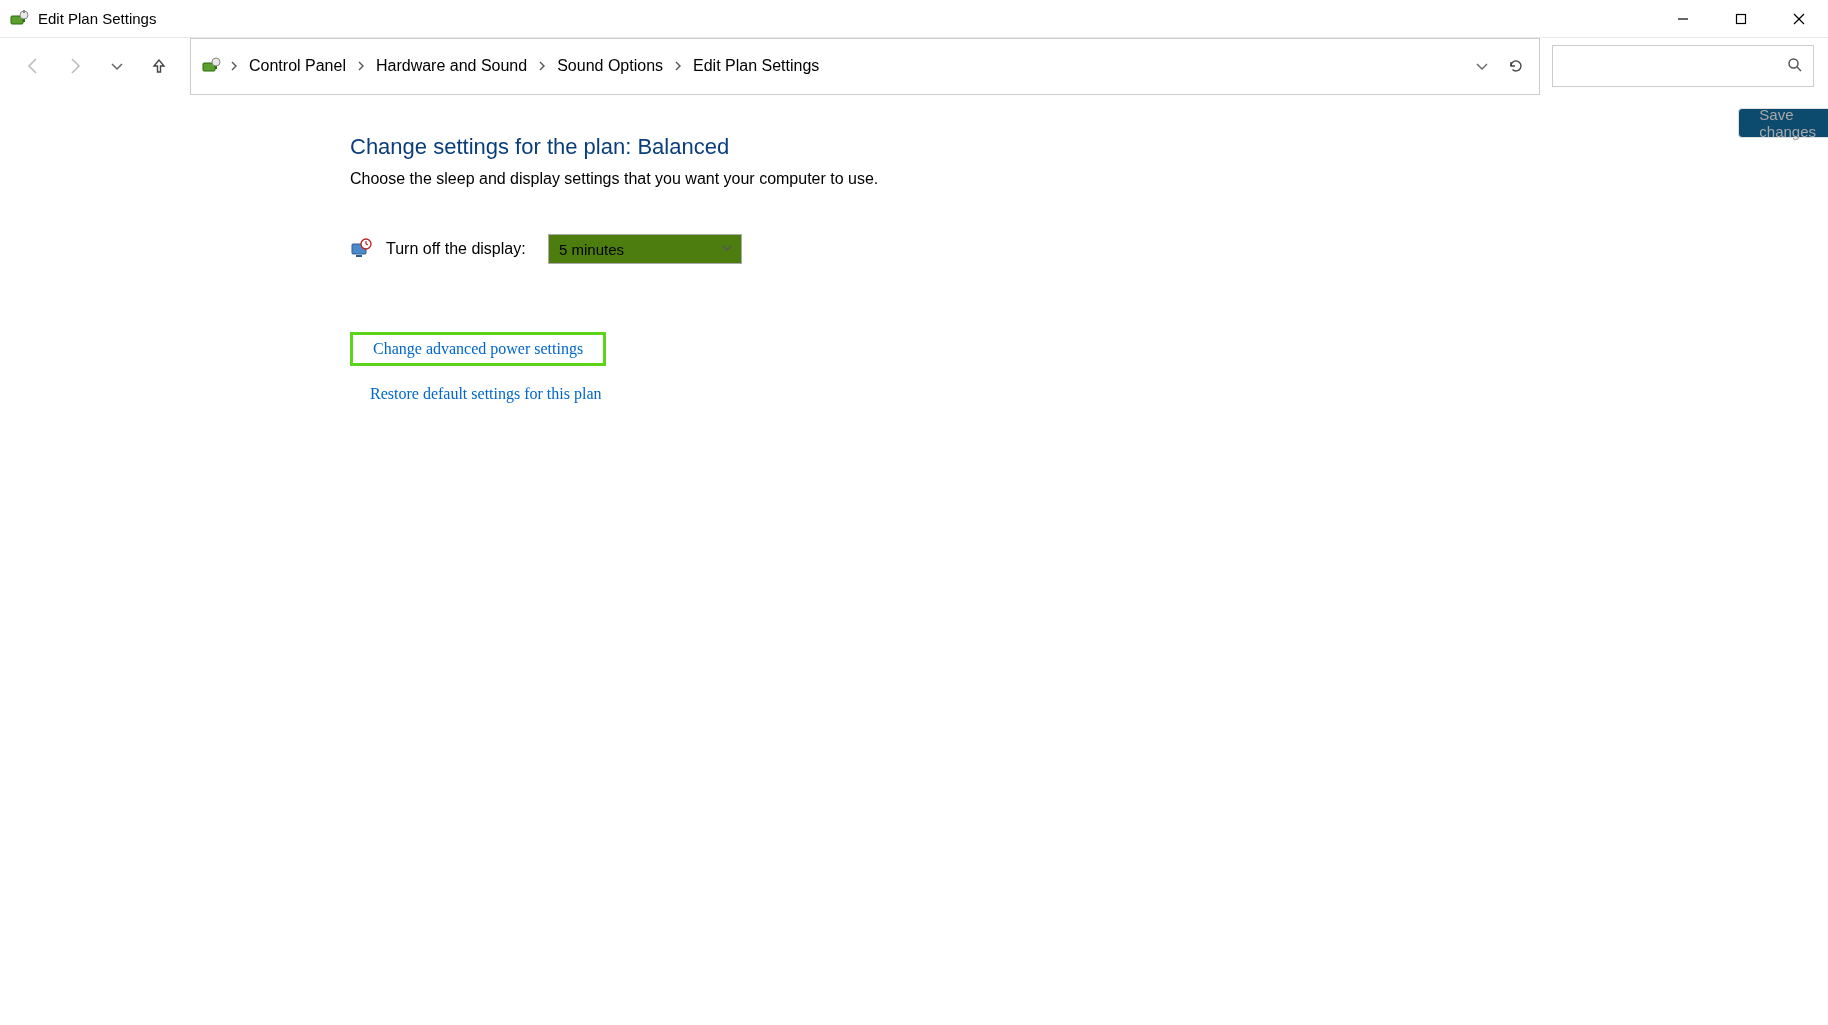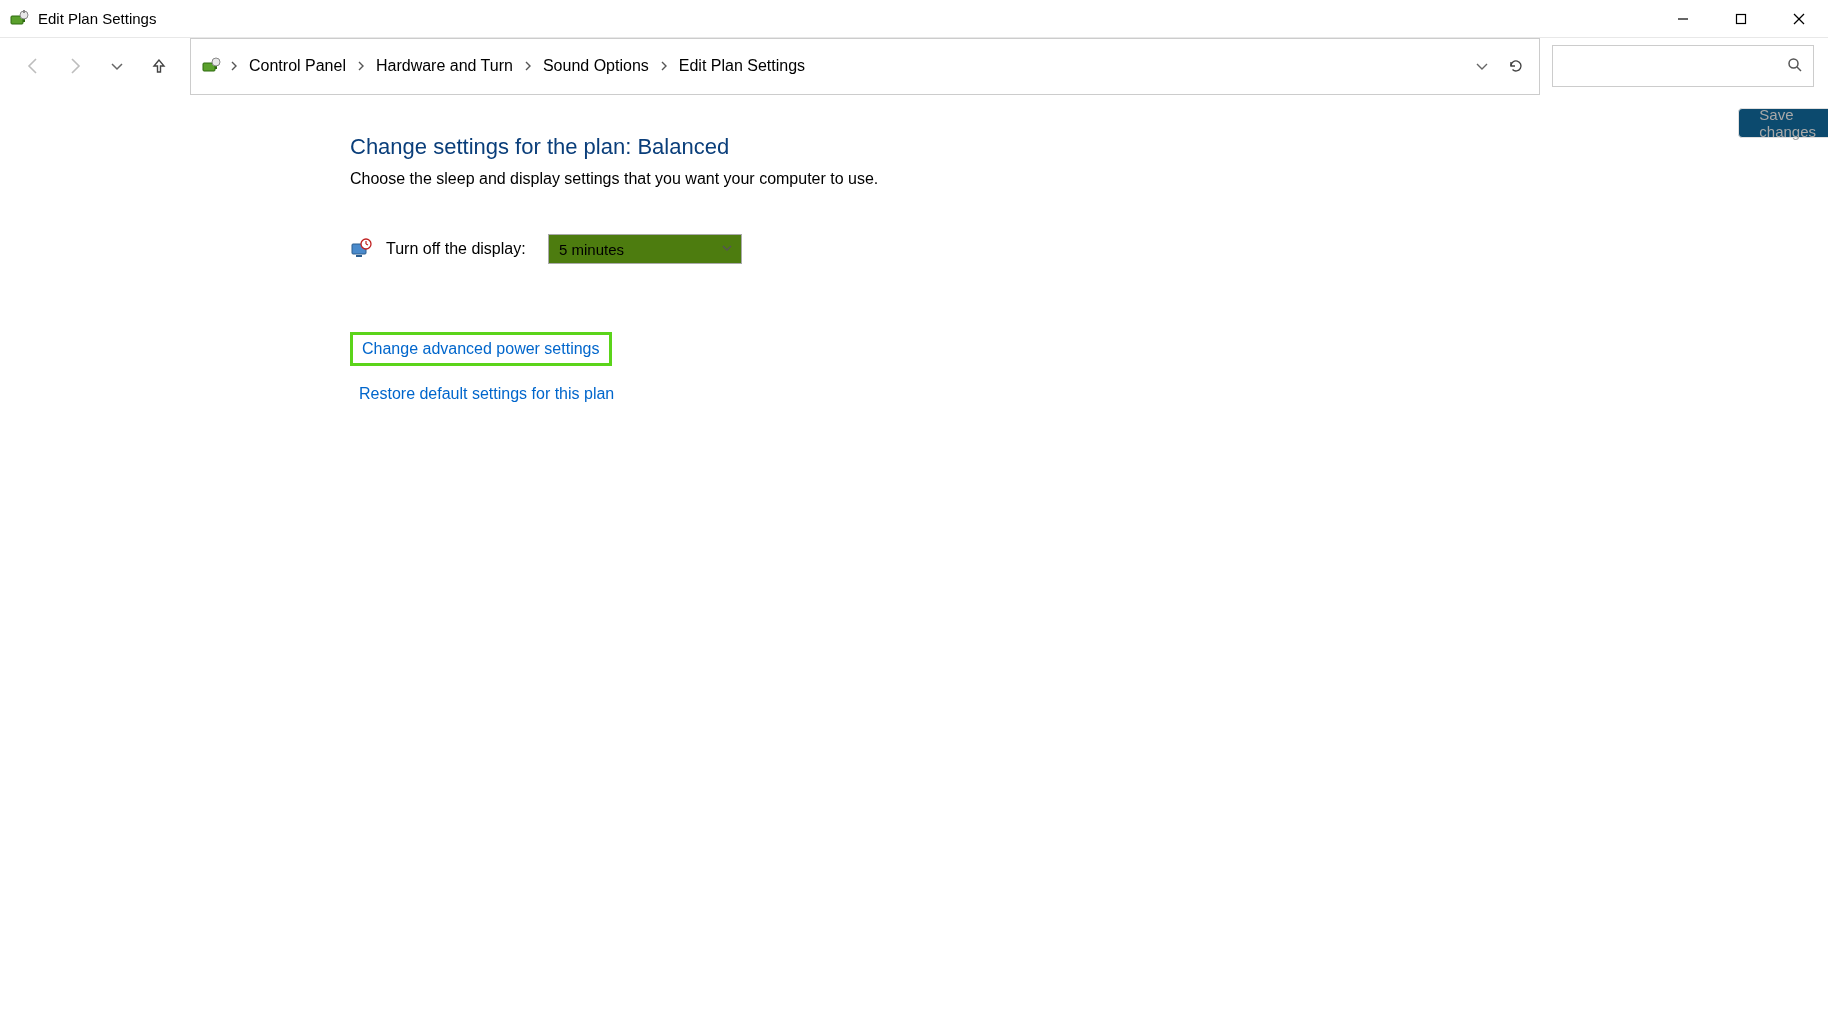--- a/index.html
+++ b/index.html
@@ -140,21 +140,22 @@
   }
   .dropdown .dd-spacer { flex: 1; }
   .dropdown .chev { color: #555; font-size: 12px; }
   .link-row {
     margin-bottom: 14px;
   }
   .link-a {
     color: #0066cc;
     font-size: 16px;
     display: inline-block;
-    padding: 5px 9px;
+    padding: 5px 20px;
+    font-family: Liberation Serif, serif;
   }
   .link-a.highlighted {
     border: 3px solid #5bd41a;
   }
   .separator {
     height: 1px;
     background: #dcdcdc;
     width: 100%;
   }
   .button-row {
@@ -245,21 +246,21 @@
       <svg width="10" height="10" viewBox="0 0 10 10">
           <path d="M3 1 L7 5 L3 9" fill="none" stroke="#555" stroke-width="1.4"></path>
         </svg>
     </span>
     <span class="crumb">Control Panel</span>
     <span class="crumb-sep">
       <svg width="10" height="10" viewBox="0 0 10 10">
           <path d="M3 1 L7 5 L3 9" fill="none" stroke="#555" stroke-width="1.4"></path>
         </svg>
     </span>
-    <span class="crumb">Hardware and Turn</span>
+    <span class="crumb">Hardware and Sound</span>
     <span class="crumb-sep">
       <svg width="10" height="10" viewBox="0 0 10 10">
           <path d="M3 1 L7 5 L3 9" fill="none" stroke="#555" stroke-width="1.4"></path>
         </svg>
     </span>
     <span class="crumb">Sound Options</span>
     <span class="crumb-sep">
       <svg width="10" height="10" viewBox="0 0 10 10">
           <path d="M3 1 L7 5 L3 9" fill="none" stroke="#555" stroke-width="1.4"></path>
         </svg>

